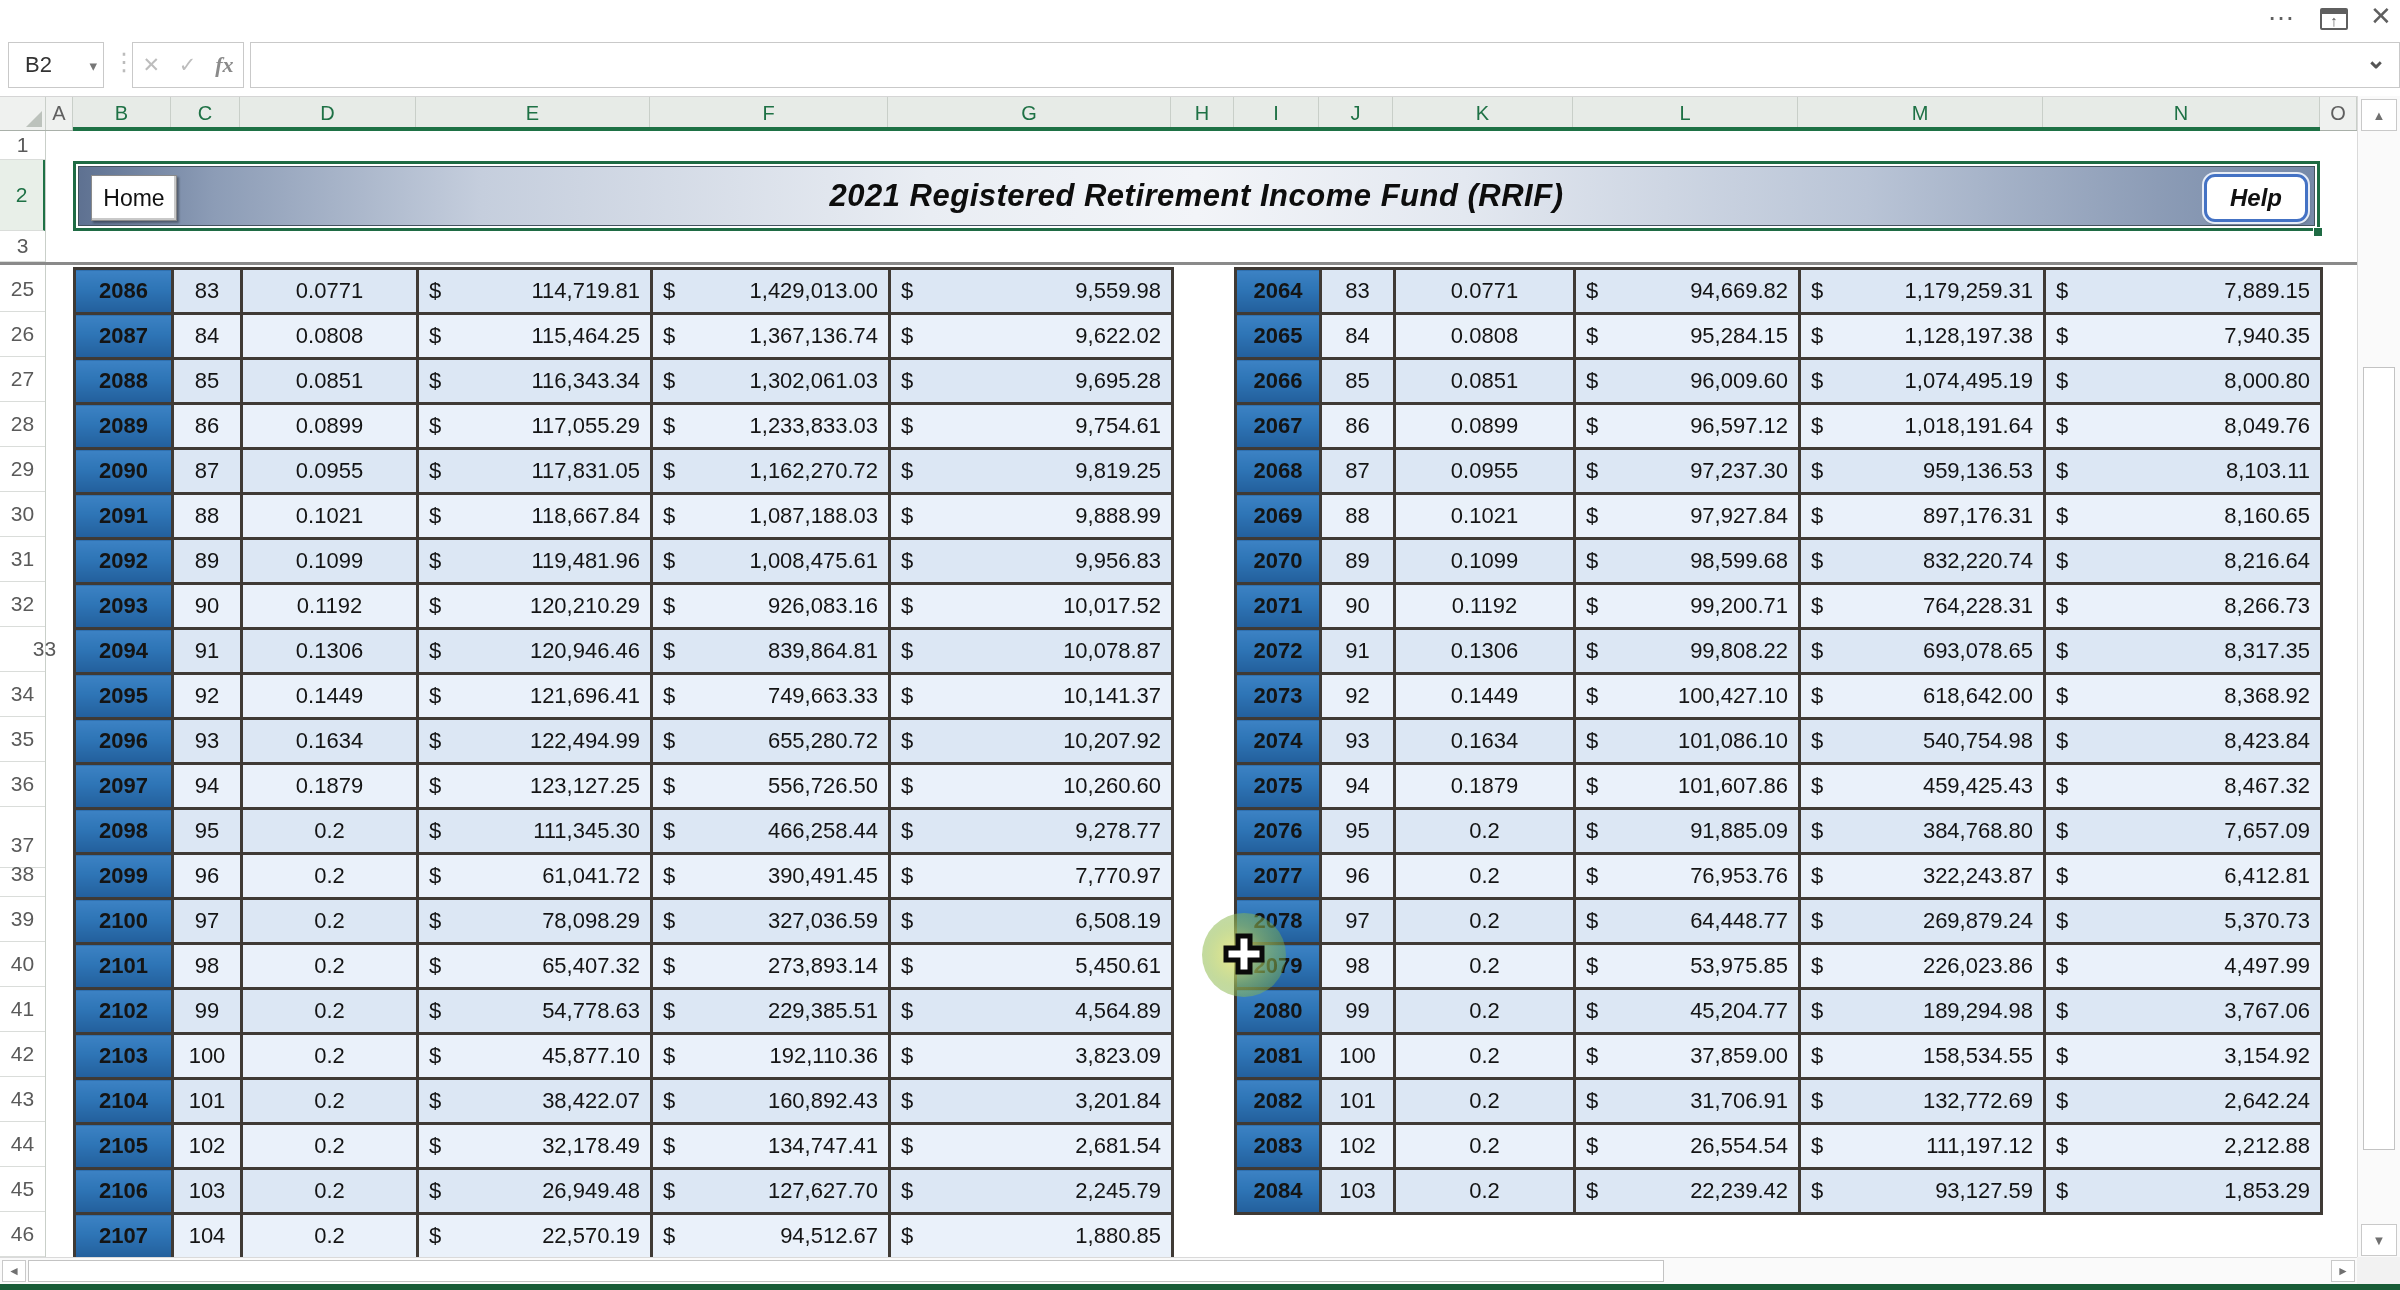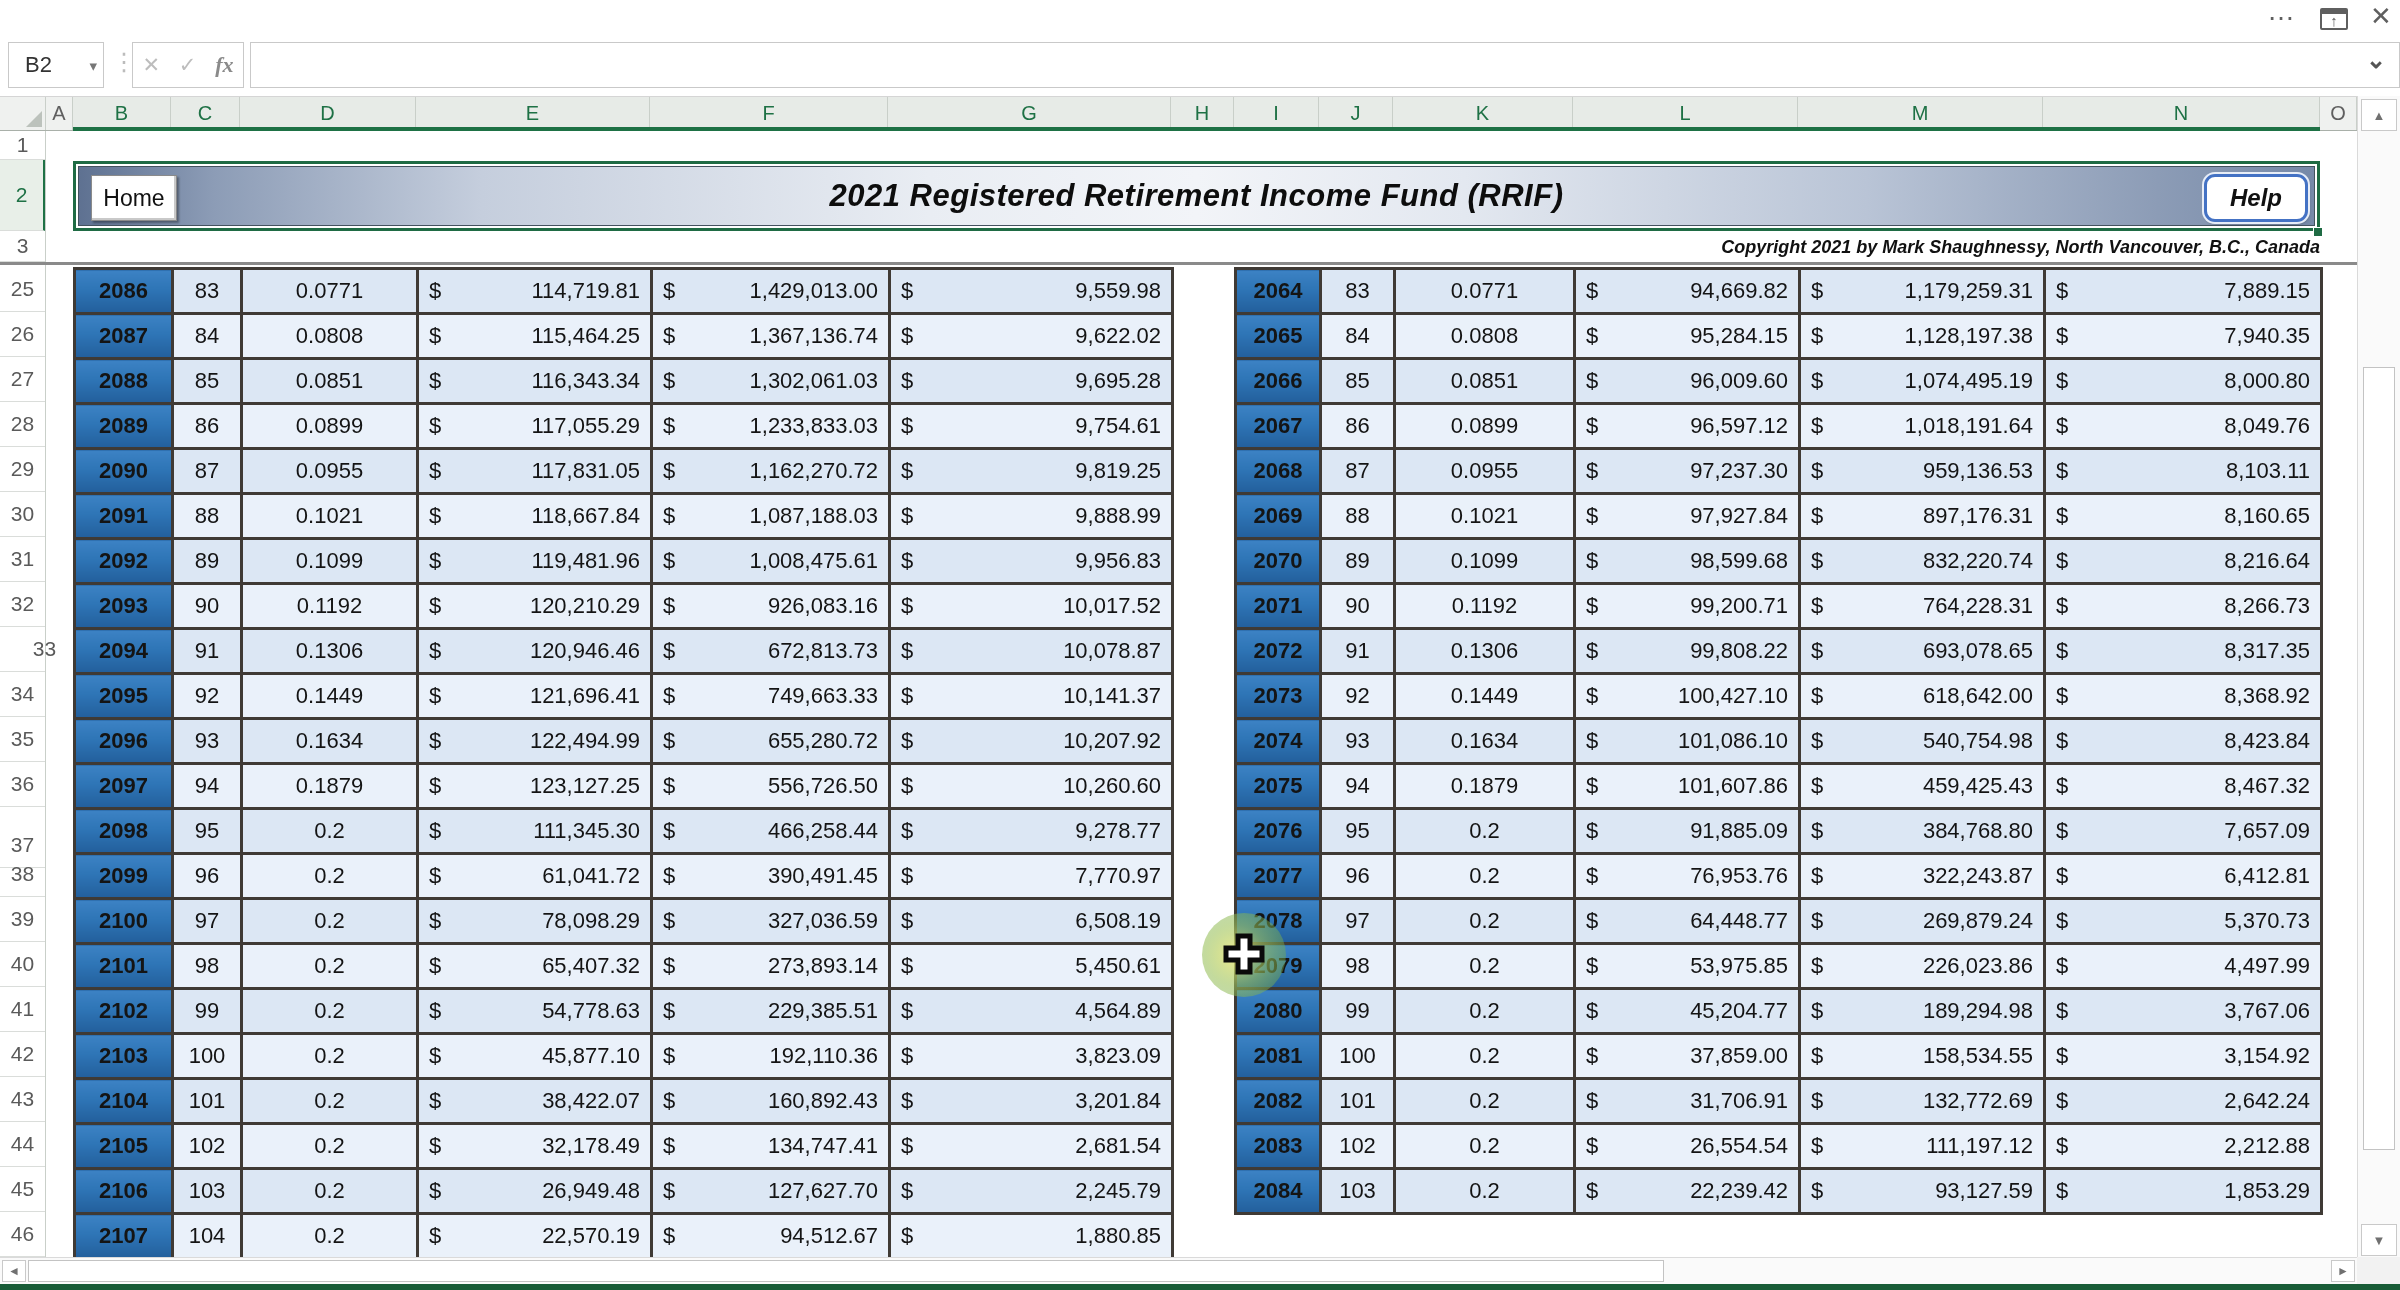--- a/index.html
+++ b/index.html
@@ -174,21 +174,20 @@
 
     <div class="banner">
       <div class="banner-inner">
         <div class="home-btn">Home</div>
         <div class="banner-title">2021 Registered Retirement Income Fund (RRIF)</div>
         <div class="help-btn">Help</div>
       </div>
     </div>
     <div class="fill-handle"></div>
 
-    <div class="copyright">Copyright 2021 by Mark Shaughnessy, North Vancouver, B.C., Canada</div>
 
     <div class="freeze"></div>
 
     <table class="rrif" id="table-left" style="left:73px">
       <colgroup>
           <col style="width:98px">
           <col style="width:69px">
           <col style="width:176px">
           <col style="width:234px">
           <col style="width:238px">
@@ -257,21 +256,21 @@
             <td class="factor">0.1192</td>
             <td class="money"><span class="cur">$</span><span>120,210.29</span></td>
             <td class="money"><span class="cur">$</span><span>926,083.16</span></td>
             <td class="money"><span class="cur">$</span><span>10,017.52</span></td>
           </tr>
           <tr>
             <td class="year">2094</td>
             <td class="age">91</td>
             <td class="factor">0.1306</td>
             <td class="money"><span class="cur">$</span><span>120,946.46</span></td>
-            <td class="money"><span class="cur">$</span><span>672,813.73</span></td>
+            <td class="money"><span class="cur">$</span><span>839,864.81</span></td>
             <td class="money"><span class="cur">$</span><span>10,078.87</span></td>
           </tr>
           <tr>
             <td class="year">2095</td>
             <td class="age">92</td>
             <td class="factor">0.1449</td>
             <td class="money"><span class="cur">$</span><span>121,696.41</span></td>
             <td class="money"><span class="cur">$</span><span>749,663.33</span></td>
             <td class="money"><span class="cur">$</span><span>10,141.37</span></td>
           </tr>

